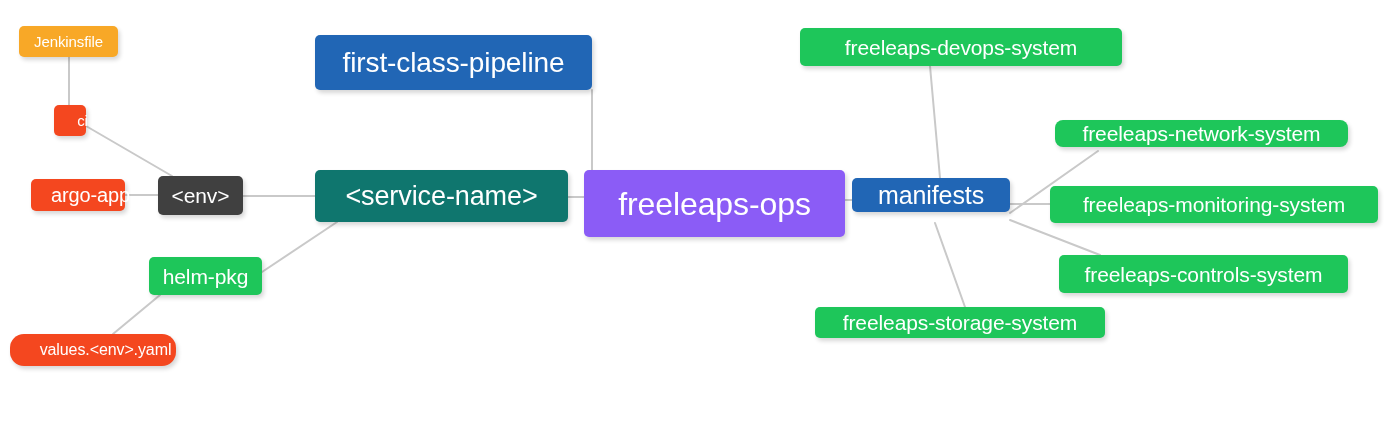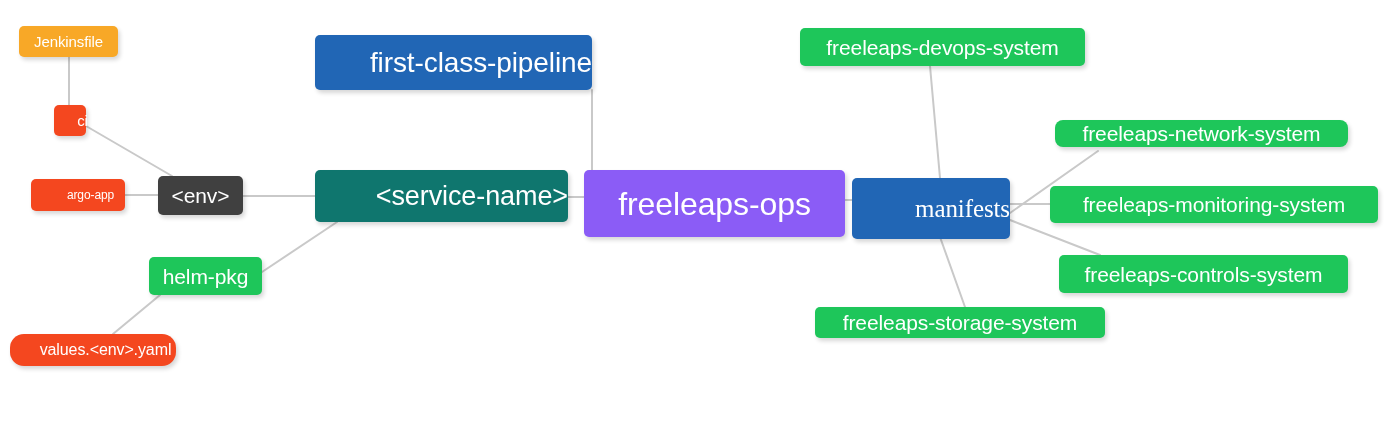--- a/index.html
+++ b/index.html
@@ -40,21 +40,21 @@
     letter-spacing: -0.1px;
     box-shadow: 2px 3px 4px rgba(0, 0, 0, 0.16);
     z-index: 5;
   }
   .node-label {
     display: block;
     white-space: nowrap;
   }
   
   .n-root   { background: #3b3734; }
-  .n-blue   { background: #2166b5; justify-content: flex-end; }
+  .n-blue   { background: #2166b5; }
   .n-green  { background: #1ec65a; }
   .n-red    { background: #f4471f; padding-left: 25px; }
   .n-orange { background: #f8a827; }
 </style>
 </head>
 <body>
 
 <div id="canvas">
 
   <svg id="edge-layer" viewBox="0 0 1390 421" xmlns="http://www.w3.org/2000/svg">
@@ -77,42 +77,42 @@
   <div id="node-layer">
       <div class="node n-root" style="left: 584px; top: 170px; width: 261px; height: 67px; font-size: 32px; background: #8b5cf6;">
         <span class="node-label">freeleaps-ops</span>
       </div>
       <div class="node n-blue" style="left: 315px; top: 35px; width: 277px; height: 55px; font-size: 28px; background: rgb(33, 102, 181);">
         <span class="node-label">first-class-pipeline</span>
       </div>
       <div class="node n-blue" style="left: 315px; top: 170px; width: 253px; height: 52px; font-size: 27px; background: #0f766e;">
         <span class="node-label">&lt;service-name&gt;</span>
       </div>
-      <div class="node n-blue" style="left: 852px; top: 178px; width: 158px; height: 61px; font-size: 25px; background: rgb(33, 102, 181); font-family: Liberation Serif, serif;">
+      <div class="node n-blue" style="left: 852px; top: 178px; width: 158px; height: 34px; font-size: 25px; background: rgb(33, 102, 181);">
         <span class="node-label">manifests</span>
       </div>
       <div class="node n-green" style="left: 158px; top: 176px; width: 85px; height: 39px; font-size: 21px; background: #404040;">
         <span class="node-label">&lt;env&gt;</span>
       </div>
       <div class="node n-green" style="left: 149px; top: 257px; width: 113px; height: 38px; font-size: 21px; background: rgb(30, 198, 90);">
         <span class="node-label">helm-pkg</span>
       </div>
       <div class="node n-orange" style="left: 19px; top: 26px; width: 99px; height: 31px; font-size: 15px; background: rgb(248, 168, 39);">
         <span class="node-label">Jenkinsfile</span>
       </div>
       <div class="node n-red" style="left: 54px; top: 105px; width: 32px; height: 31px; font-size: 15px; background: rgb(244, 71, 31);">
         <span class="node-label">ci</span>
       </div>
-      <div class="node n-red" style="left: 31px; top: 179px; width: 94px; height: 32px; font-size: 12px; background: rgb(244, 71, 31); justify-content: center;">
+      <div class="node n-red" style="left: 31px; top: 179px; width: 94px; height: 32px; font-size: 20px; background: rgb(244, 71, 31); justify-content: center;">
         <span class="node-label">argo-app</span>
       </div>
       <div class="node n-red" style="left: 10px; top: 334px; width: 166px; height: 32px; font-size: 16px; background: rgb(244, 71, 31); border-radius: 14px;">
         <span class="node-label">values.&lt;env&gt;.yaml</span>
       </div>
-      <div class="node n-green" style="left: 800px; top: 28px; width: 285px; height: 38px; font-size: 21px; background: rgb(30, 198, 90);">
+      <div class="node n-green" style="left: 800px; top: 28px; width: 322px; height: 38px; font-size: 21px; background: rgb(30, 198, 90);">
         <span class="node-label">freeleaps-devops-system</span>
       </div>
       <div class="node n-green" style="left: 1055px; top: 120px; width: 293px; height: 27px; font-size: 21px; background: rgb(30, 198, 90); border-radius: 8px;">
         <span class="node-label">freeleaps-network-system</span>
       </div>
       <div class="node n-green" style="left: 1050px; top: 186px; width: 328px; height: 37px; font-size: 21px; background: rgb(30, 198, 90);">
         <span class="node-label">freeleaps-monitoring-system</span>
       </div>
       <div class="node n-green" style="left: 1059px; top: 255px; width: 289px; height: 38px; font-size: 21px; background: rgb(30, 198, 90);">
         <span class="node-label">freeleaps-controls-system</span>

